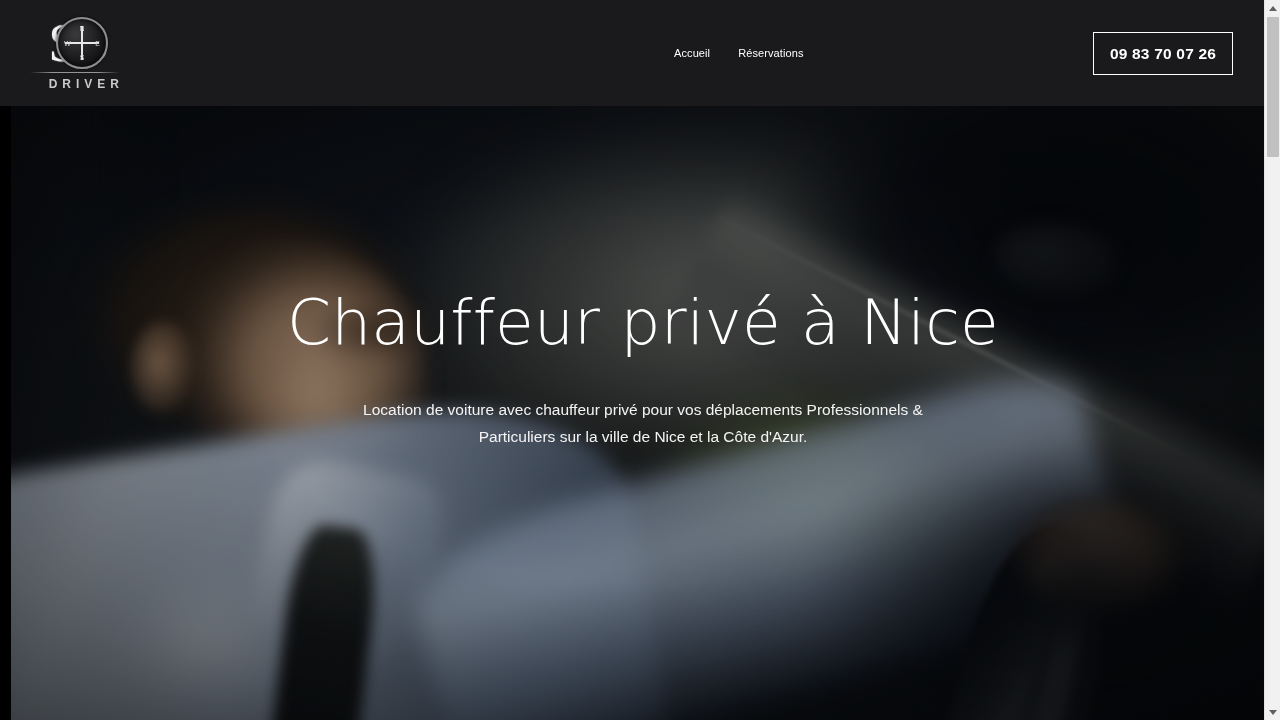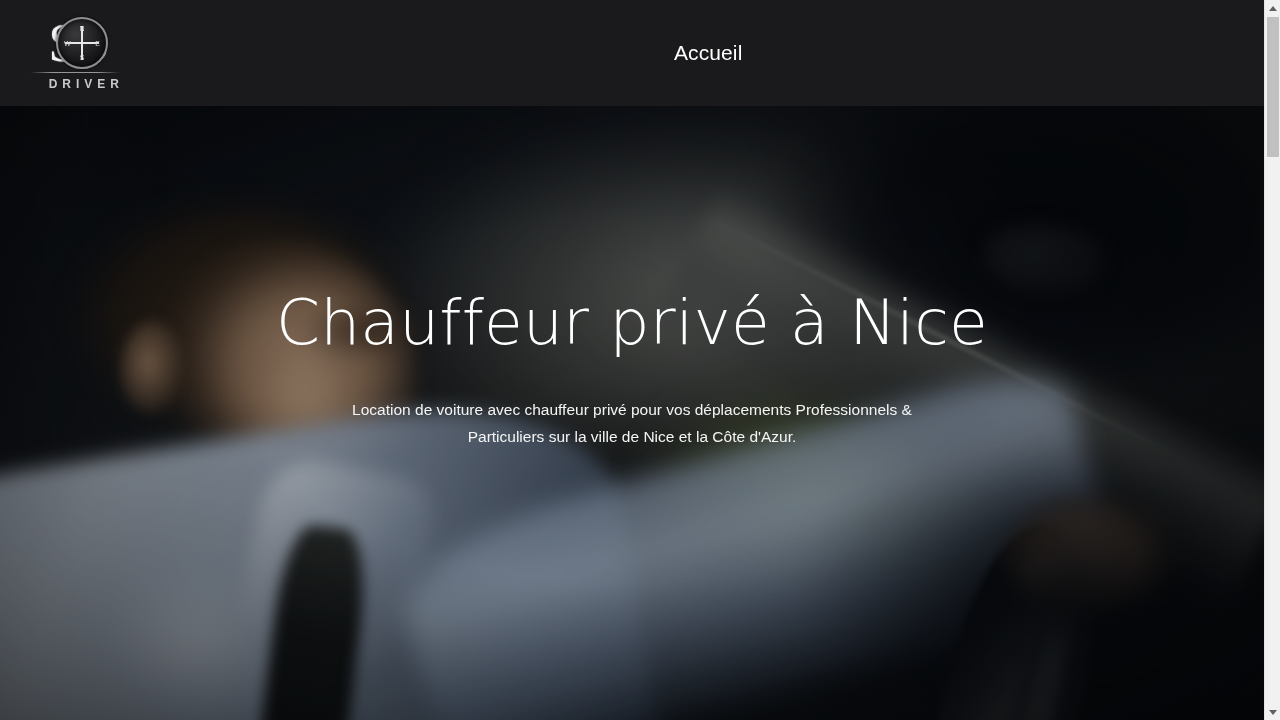--- a/index.html
+++ b/index.html
@@ -143,21 +143,21 @@
     align-items: center;
     gap: 0;
   }
   .nav-item {
     display: flex;
     align-items: center;
     gap: 9px;
     padding: 0 14px;
     height: 106px;
     color: #ffffff;
-    font-size: 21px;
+    font-size: 11px;
     font-weight: 400;
     letter-spacing: .1px;
     cursor: pointer;
     white-space: nowrap;
     text-decoration: none;
     background: transparent;
     border: none;
     font-family: "Liberation Sans", sans-serif;
   }
   .chev {
@@ -184,21 +184,21 @@
     font-family: "Liberation Sans", sans-serif;
     cursor: pointer;
     display: flex;
     align-items: center;
     justify-content: center;
   }
 
   
   .hero {
     position: absolute;
-    top: 106px; left: 0;
+    top: 106px; left: 11px;
     width: 1264px;
     height: 614px;
     overflow: hidden;
     background: #07080b;
   }
 
   
   .scene { position: absolute; inset: 0; }
 
   
@@ -538,22 +538,26 @@
         </div>
       </div>
       <div class="logo-rule"></div>
       <div class="logo-word">DRIVER</div>
     </div>
 
     <nav class="main-nav">
       <a class="nav-item" href="#">
         <span>Accueil</span>
       </a>
+      <a class="nav-item" href="#">
+        <span>Réservations</span>
+      </a>
     </nav>
 
+    <button class="phone-btn">09 83 70 07 26</button>
   </header>
 
   <section class="hero">
     <div class="scene">
       <div class="ly-base"></div>
       <div class="ly-sky"></div>
       <div class="ly-window"></div>
       <div class="ly-foliage"></div>
       <div class="ly-roof"></div>
       <div class="ly-pillar"></div>

